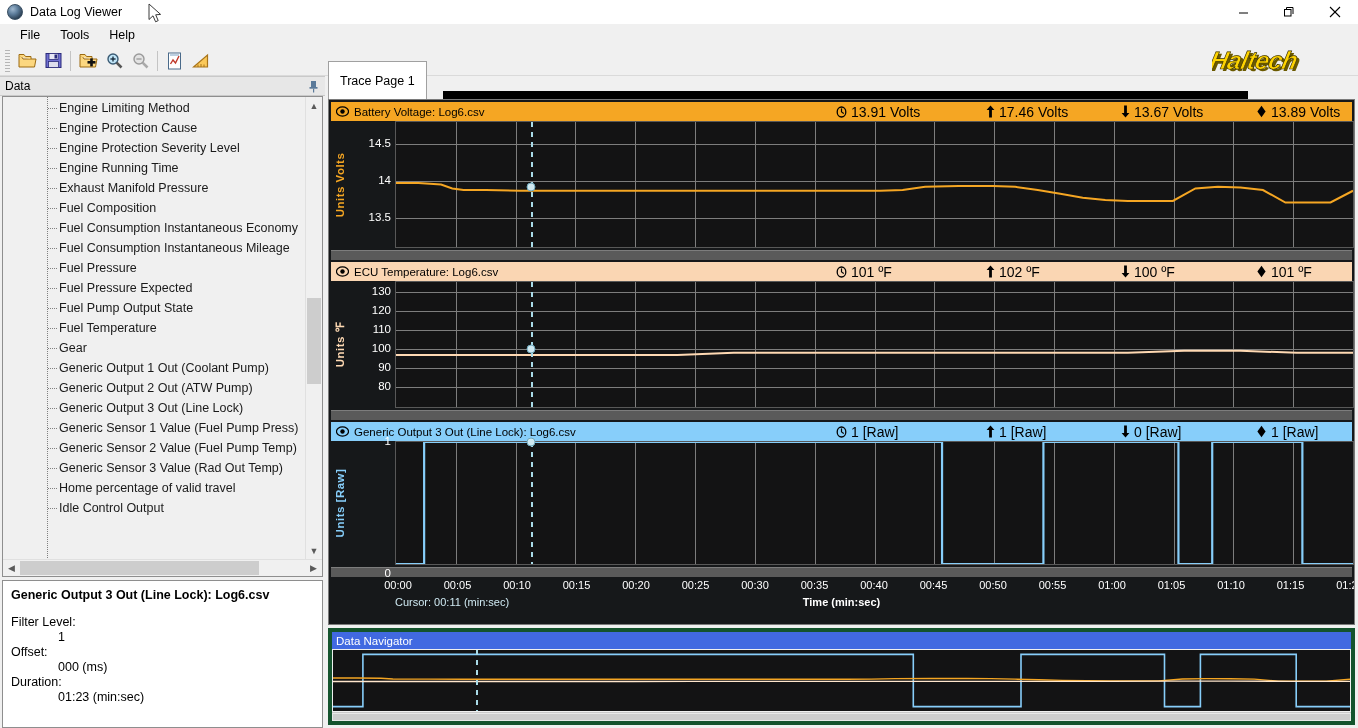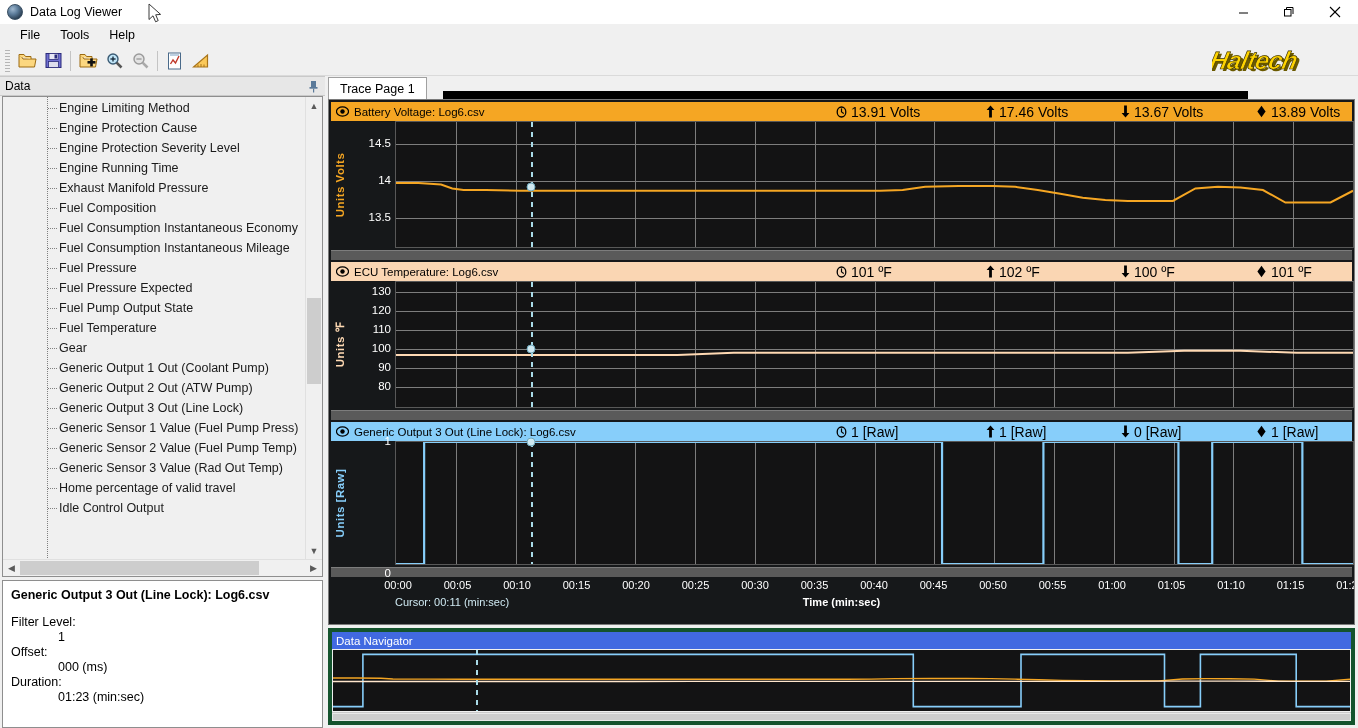--- a/index.html
+++ b/index.html
@@ -202,21 +202,21 @@
     background: #f0f0f0;
   }
   .tabstrip {
     height: 23px; flex: 0 0 23px;
     display: flex; align-items: flex-end;
     padding-left: 3px;
     background: #f0f0f0;
     position: relative;
   }
   .tab {
-    height: 22px;
+    height: 38px;
     padding: 0 11px;
     display: flex; align-items: center;
     font-size: 12.5px; color: #000;
     background: #ffffff;
     border: 1px solid #a0a0a0;
     border-bottom: none;
   }
   .tab-filler {
     position: absolute; left: 118px; right: 110px; bottom: 0; height: 8px;
     background: #000;

